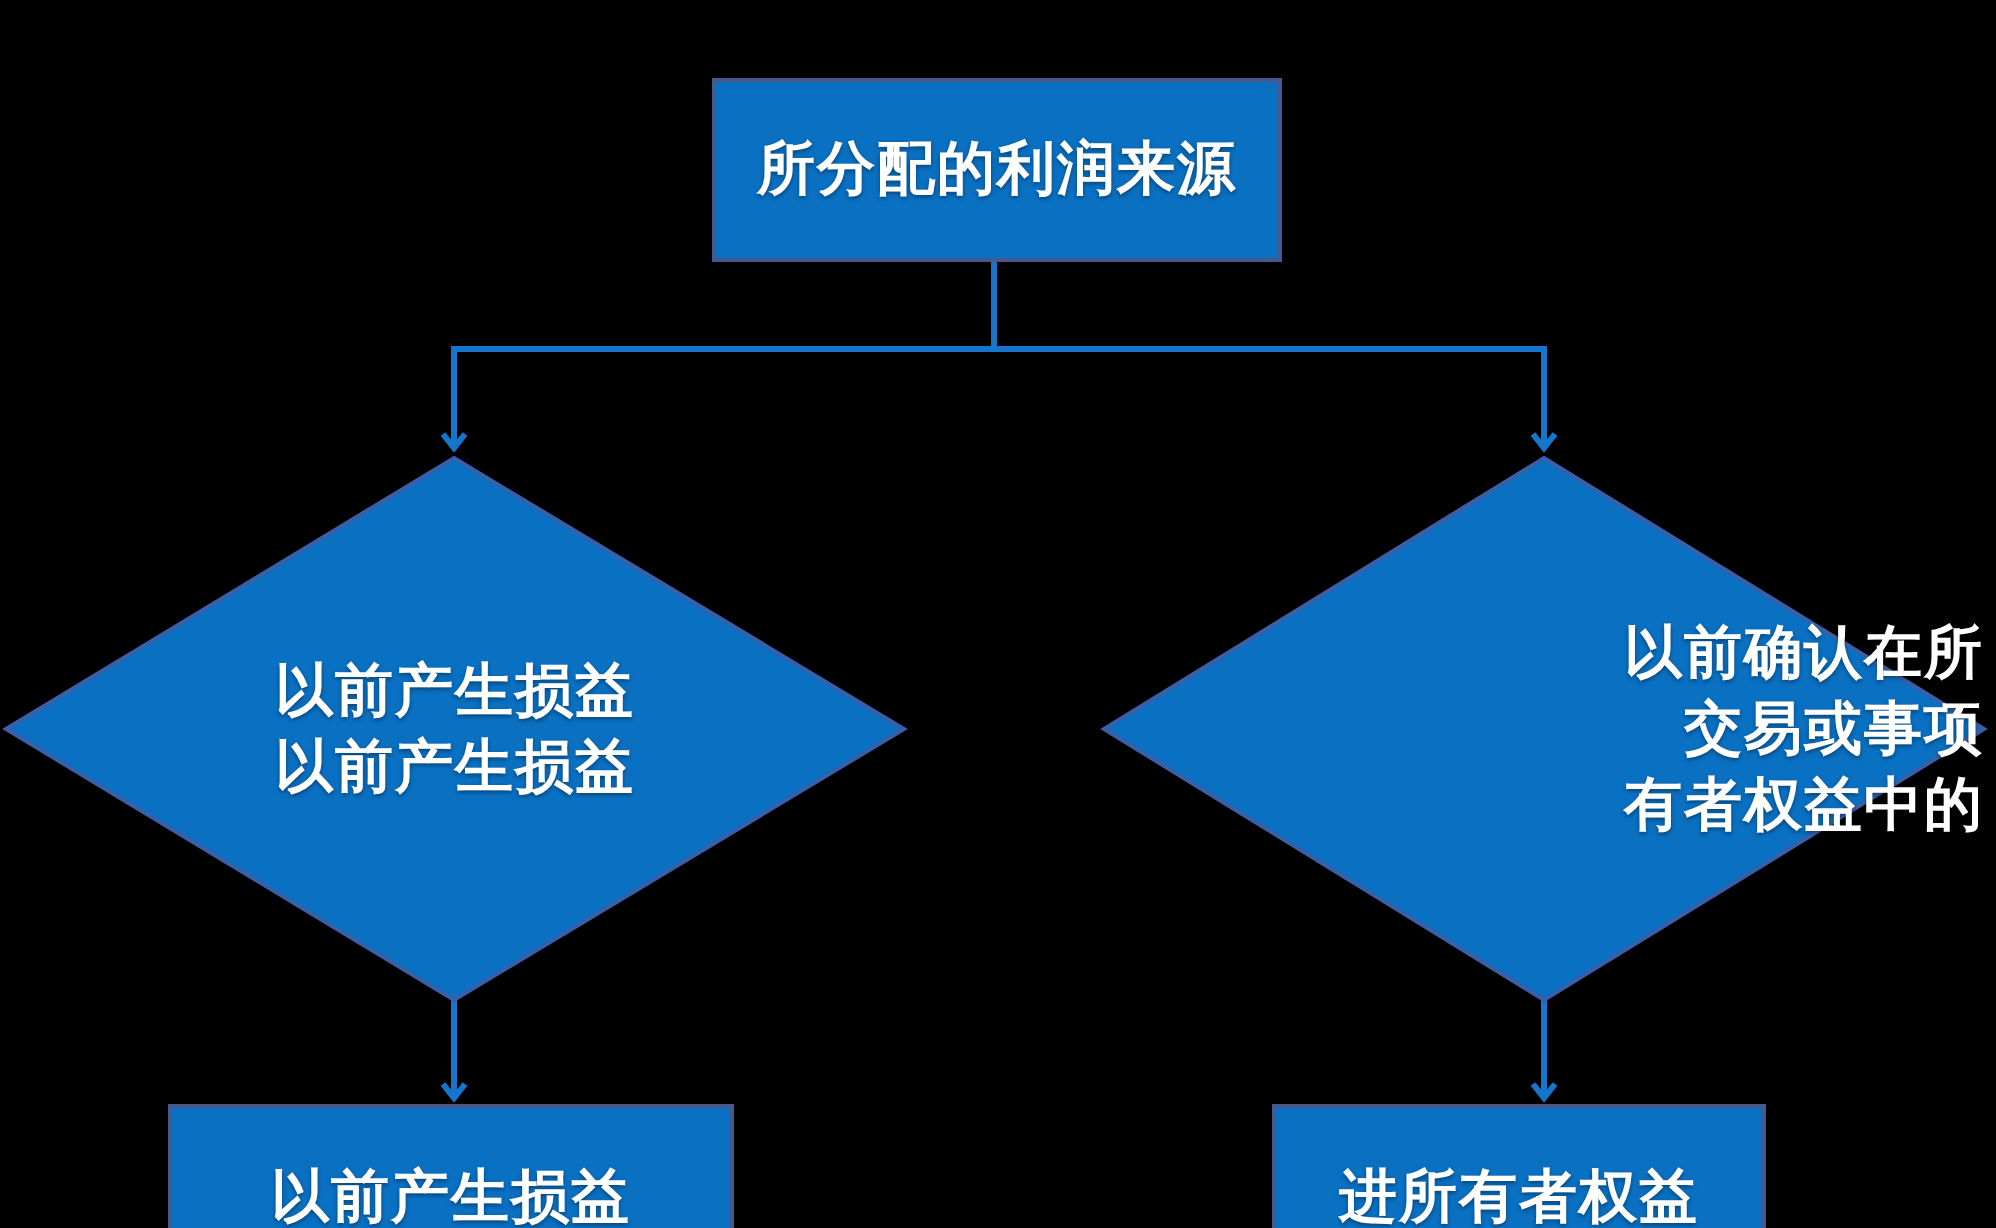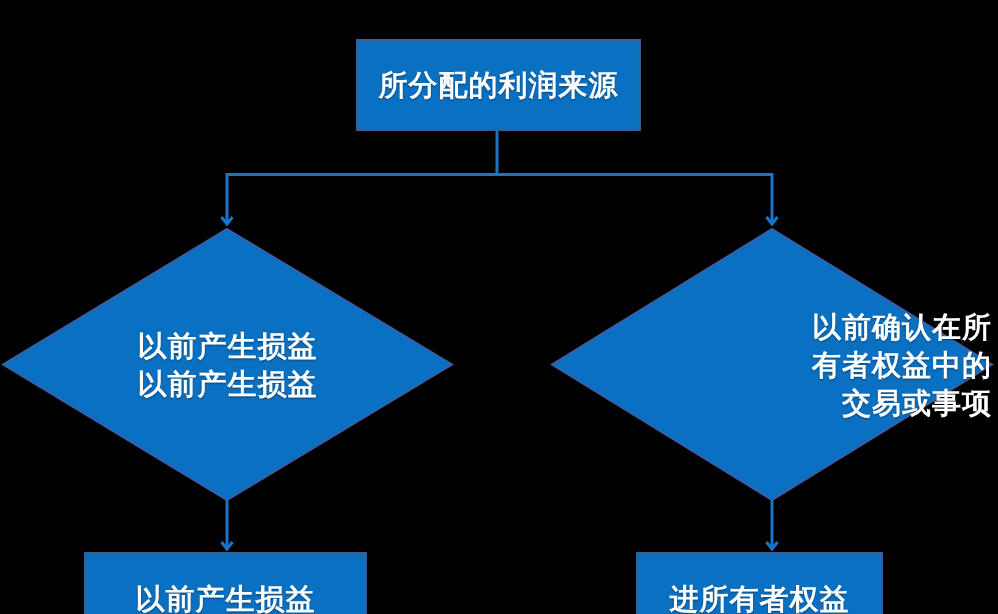--- a/index.html
+++ b/index.html
@@ -80,22 +80,22 @@
     <div class="node-label">所分配的利润来源</div>
   </div>
 
   <div class="diamond-label-box left-diamond-labels">
     <div class="node-label">以前产生损益</div>
     <div class="node-label">以前产生损益</div>
   </div>
 
   <div class="diamond-label-box right-diamond-labels">
     <div class="node-label">以前确认在所</div>
+    <div class="node-label">交易或事项</div>
     <div class="node-label">有者权益中的</div>
-    <div class="node-label">交易或事项</div>
   </div>
 
   <div class="rect-node bottom-left-box">
     <div class="node-label">以前产生损益</div>
   </div>
 
   <div class="rect-node bottom-right-box">
     <div class="node-label">进所有者权益</div>
   </div>
 

